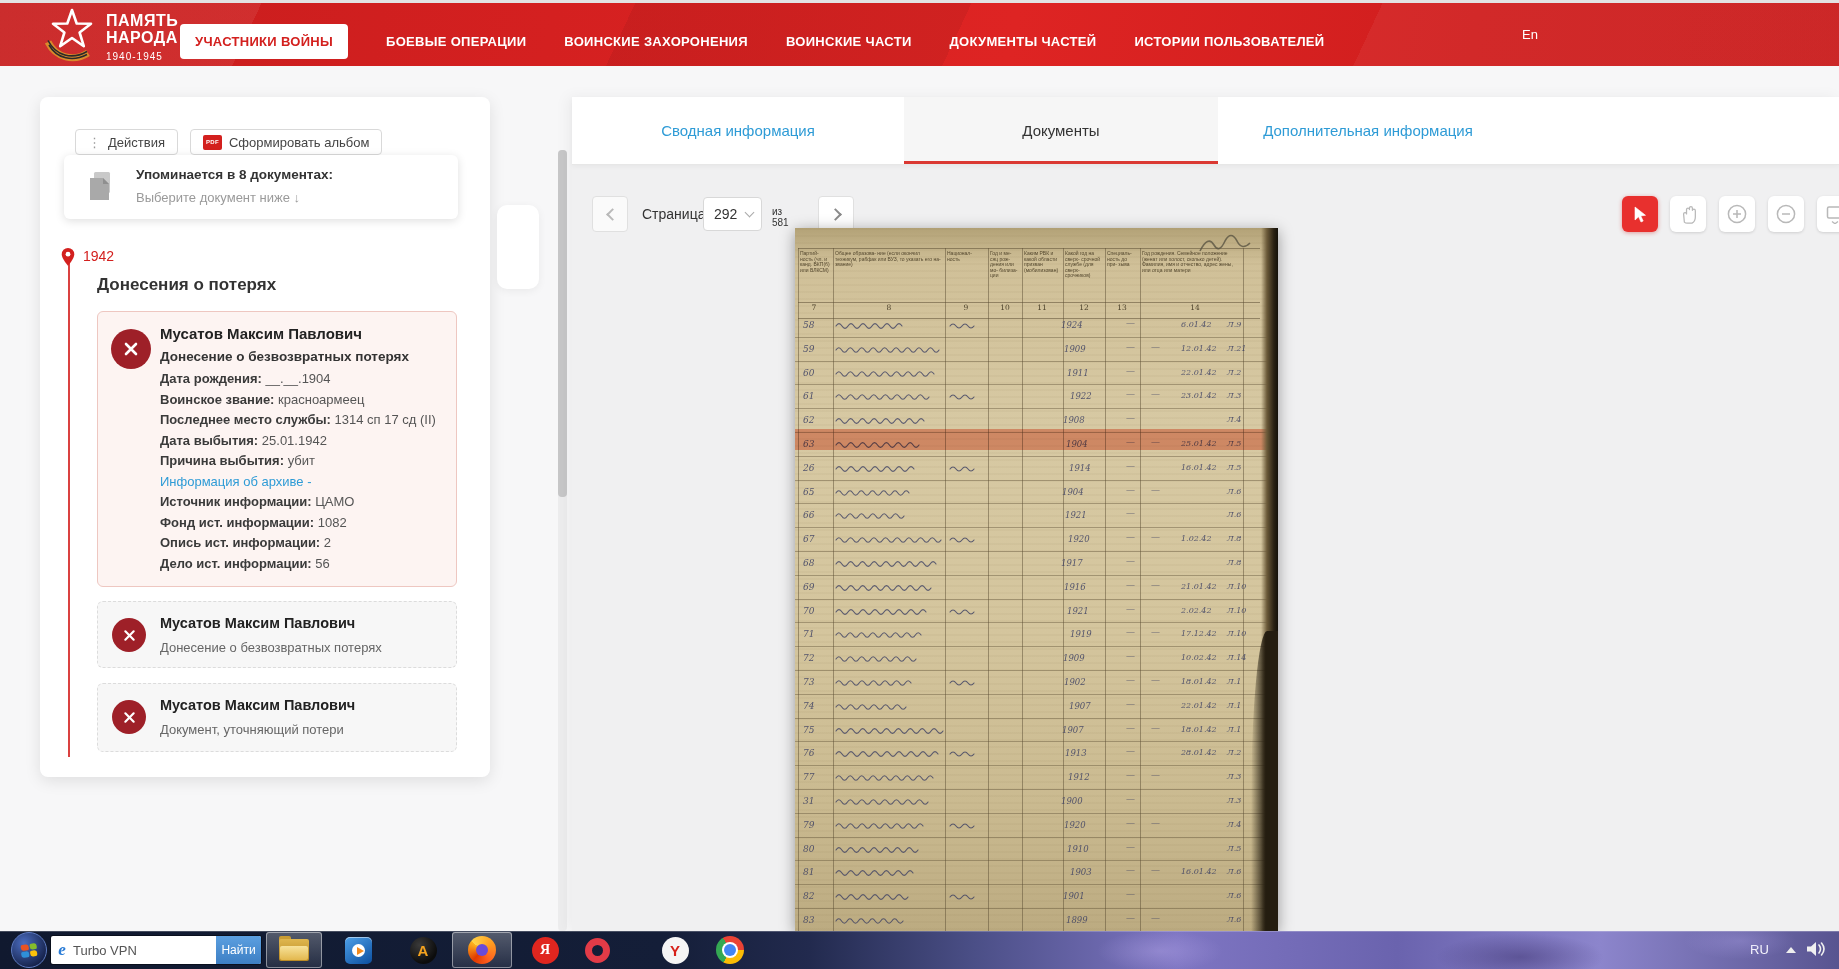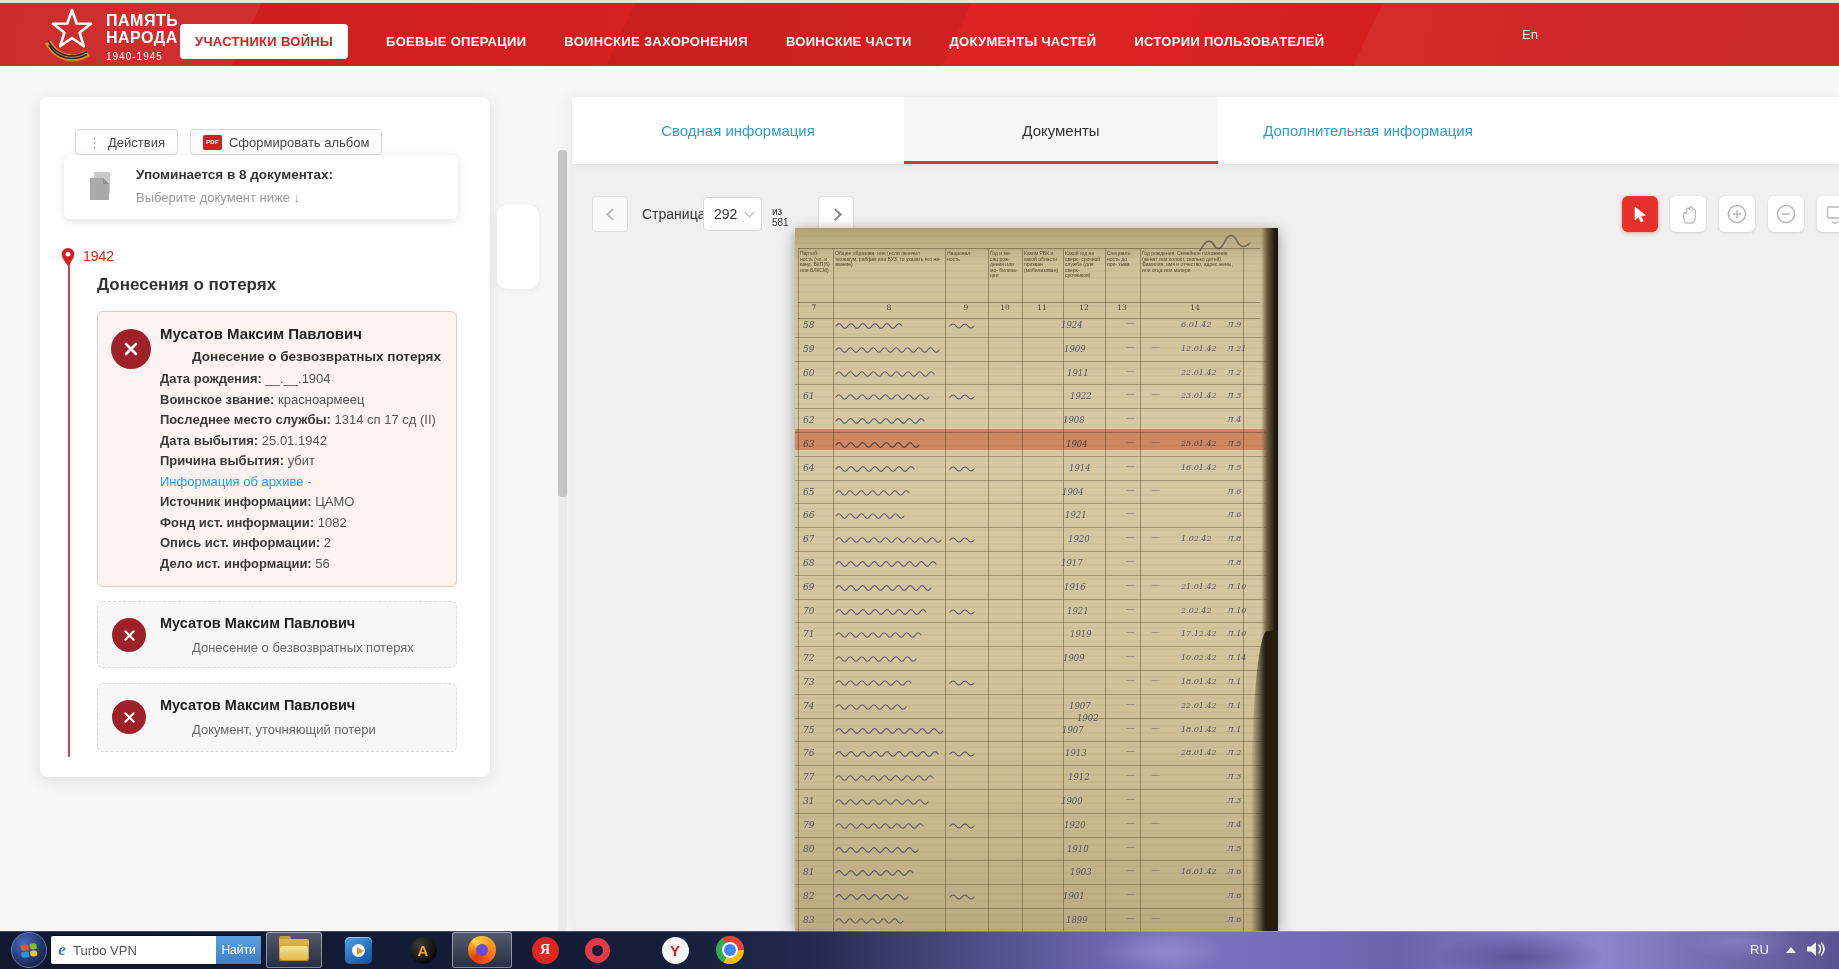--- a/index.html
+++ b/index.html
@@ -43,21 +43,21 @@
   .doc-card { position:absolute; left:57px; width:360px; border-radius:6px; cursor:pointer; }
   .doc-card.sel { top:214px; height:276px; background:#fdf4f2; border:1px solid #eec7c1; }
   .doc-card.g2 { top:504px; height:67px; background:#f7f7f7; border:1px dashed #dcdcdc; }
   .doc-card.g3 { top:586px; height:69px; background:#f7f7f7; border:1px dashed #dcdcdc; }
   .xcirc { position:absolute; border-radius:50%; background:#9e2028; display:flex; align-items:center; justify-content:center; }
   .xcirc svg { display:block; }
   .sel .xcirc { left:13px; top:17px; width:40px; height:40px; }
   .g2 .xcirc, .g3 .xcirc { left:14px; top:16px; width:34px; height:34px; }
   .dc-body { position:absolute; left:62px; top:13px; right:10px; }
   .dc-name { font-size:15px; font-weight:bold; color:#222; margin-bottom:7px; }
-  .dc-type { font-size:13.5px; font-weight:bold; color:#333; margin-bottom:5px;margin-left:32px; }
+  .dc-type { font-size:13.5px; font-weight:bold; color:#333; margin-bottom:5px; }
   .g2 .dc-type, .g3 .dc-type { font-weight:normal; color:#666; font-size:13px; margin-top:9px; }
   .fld { font-size:13px; line-height:20.5px; color:#555; }
   .fld b { color:#3a3a3a; }
   .arch-link { font-size:13px; line-height:20.5px; color:#2e9bd6; cursor:pointer; }
 
   
   .mid-sb { position:absolute; left:558px; top:150px; width:9px; height:781px; background:#ededee; border-radius:4px; }
   .mid-sb .thumb { position:absolute; left:0; top:0; width:9px; height:347px; background:#c7c7c8; border-radius:4px; }
   .float-frag { position:absolute; left:497px; top:205px; width:42px; height:84px; background:#fff; border-radius:10px;
                 box-shadow:0 2px 8px rgba(0,0,0,.06); }
@@ -435,21 +435,21 @@
             <svg class="hw" width="85" height="10" viewBox="0 0 86 10" style="left: 40px;">
               <path d="M1 5 q3 -4.8 6 0 q3 4.8 6 0 q3 -4.8 6 0 q3 4.8 6 0 q3 -4.8 6 0 q3 4.8 6 0 q3 -4.8 6 0 q3 4.8 6 0 q3 -4.8 6 0 q3 4.8 6 0 q3 -4.8 6 0 q3 4.8 6 0 q3 -4.8 6 0 q3 4.8 6 0" fill="none" stroke="#3b3f63" stroke-width="1.1" stroke-linecap="round" opacity="0.8"></path>
             </svg>
             <span class="yr" style="left: 271px;">1904</span>
             <span class="dsh" style="left: 331px;">—</span>
             <span class="dsh" style="left: 356px;">—</span>
             <span class="dt">25.01.42</span>
             <span class="nt">Л.5</span>
           </div>
           <div class="srow">
-            <span class="rn">64</span>
+            <span class="rn">26</span>
             <svg style="position:absolute;left:40px;top:7px" width="0" height="0"></svg>
             <svg class="hw" width="80" height="10" viewBox="0 0 80 10" style="left: 40px;">
               <path d="M1 5 q3 -4.8 6 0 q3 4.8 6 0 q3 -4.8 6 0 q3 4.8 6 0 q3 -4.8 6 0 q3 4.8 6 0 q3 -4.8 6 0 q3 4.8 6 0 q3 -4.8 6 0 q3 4.8 6 0 q3 -4.8 6 0 q3 4.8 6 0 q3 -4.8 6 0" fill="none" stroke="#3b3f63" stroke-width="1.1" stroke-linecap="round" opacity="0.8"></path>
             </svg>
             <svg class="hw" width="26" height="10" viewBox="0 0 26 10" style="left: 154px;">
               <path d="M1 5 q3 -4 6 0 q3 4 6 0 q3 -4 6 0 q3 4 6 0" fill="none" stroke="#3b3f63" stroke-width="1.1" stroke-linecap="round" opacity="0.8"></path>
             </svg>
             <span class="yr" style="left: 274px;">1914</span>
             <span class="dsh" style="left: 331px;">—</span>
             <span class="dt">16.01.42</span>
@@ -552,21 +552,21 @@
           </div>
           <div class="srow">
             <span class="rn">73</span>
             <svg style="position:absolute;left:40px;top:7px" width="0" height="0"></svg>
             <svg class="hw" width="77" height="10" viewBox="0 0 80 10" style="left: 40px;">
               <path d="M1 5 q3 -4.8 6 0 q3 4.8 6 0 q3 -4.8 6 0 q3 4.8 6 0 q3 -4.8 6 0 q3 4.8 6 0 q3 -4.8 6 0 q3 4.8 6 0 q3 -4.8 6 0 q3 4.8 6 0 q3 -4.8 6 0 q3 4.8 6 0 q3 -4.8 6 0" fill="none" stroke="#3b3f63" stroke-width="1.1" stroke-linecap="round" opacity="0.8"></path>
             </svg>
             <svg class="hw" width="26" height="10" viewBox="0 0 26 10" style="left: 154px;">
               <path d="M1 5 q3 -4 6 0 q3 4 6 0 q3 -4 6 0 q3 4 6 0" fill="none" stroke="#3b3f63" stroke-width="1.1" stroke-linecap="round" opacity="0.8"></path>
             </svg>
-            <span class="yr" style="left: 282px; margin-top: 36px;">1902</span>
+            <span class="yr" style="left: 269px;">1902</span>
             <span class="dsh" style="left: 331px;">—</span>
             <span class="dsh" style="left: 356px;">—</span>
             <span class="dt">18.01.42</span>
             <span class="nt">Л.1</span>
           </div>
           <div class="srow">
             <span class="rn">74</span>
             <svg style="position:absolute;left:40px;top:7px" width="0" height="0"></svg>
             <svg class="hw" width="72" height="10" viewBox="0 0 74 10" style="left: 40px;">
               <path d="M1 5 q3 -4.8 6 0 q3 4.8 6 0 q3 -4.8 6 0 q3 4.8 6 0 q3 -4.8 6 0 q3 4.8 6 0 q3 -4.8 6 0 q3 4.8 6 0 q3 -4.8 6 0 q3 4.8 6 0 q3 -4.8 6 0 q3 4.8 6 0" fill="none" stroke="#3b3f63" stroke-width="1.1" stroke-linecap="round" opacity="0.8"></path>

